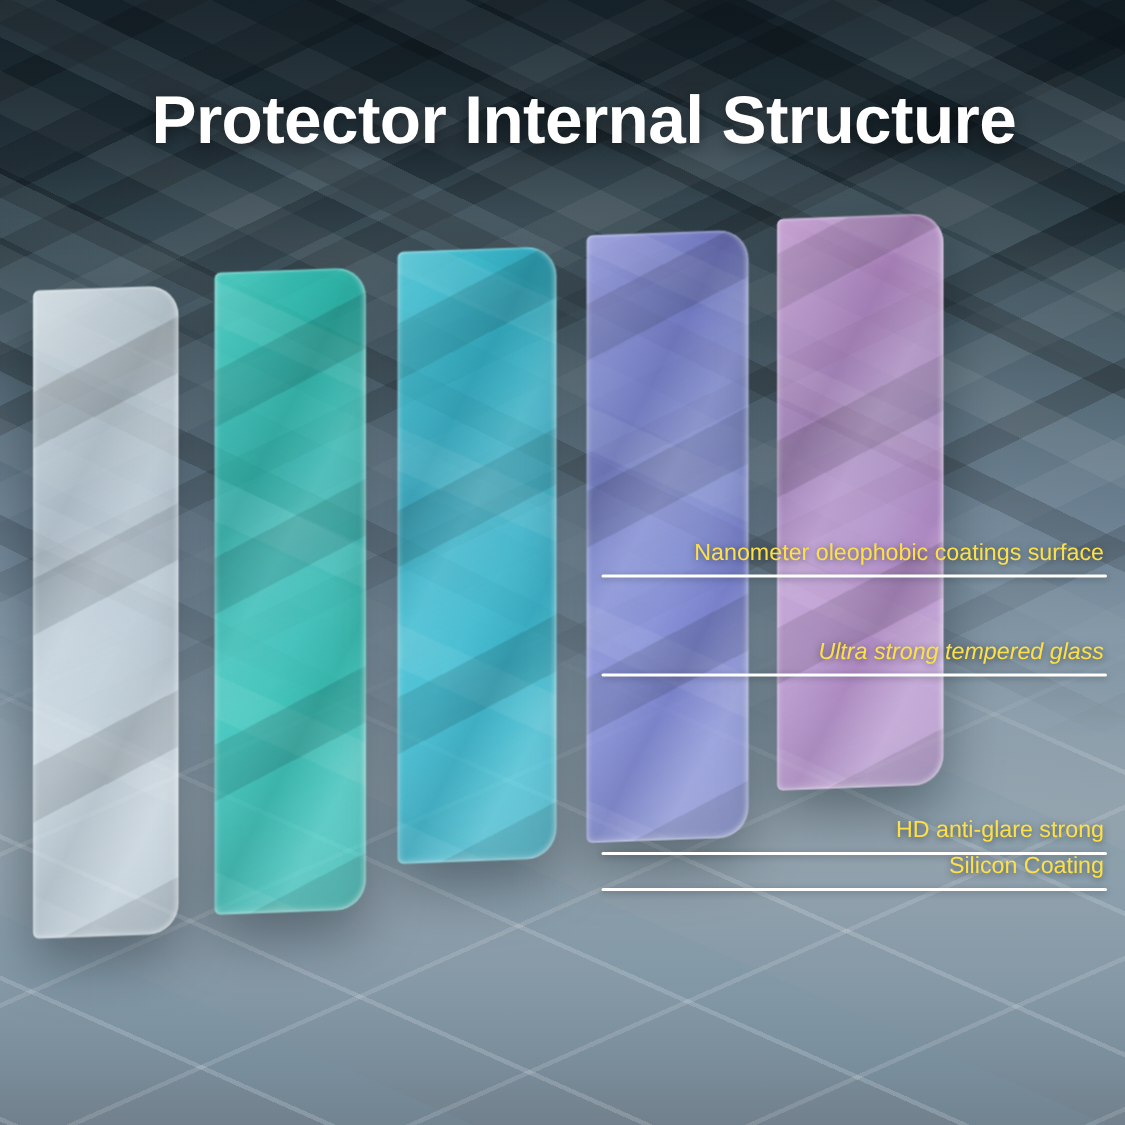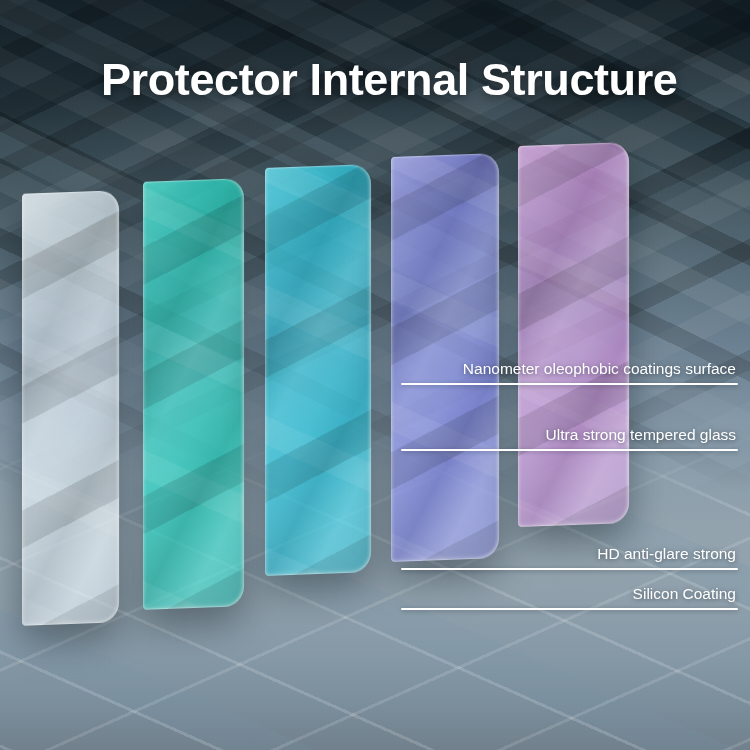--- a/index.html
+++ b/index.html
@@ -137,21 +137,21 @@
     position:absolute; inset:0; border-radius:inherit;
     box-shadow:inset -2px 0 3px rgba(255,255,255,.30),
                inset 2px 0 3px rgba(255,255,255,.14),
                inset 0 -2px 4px rgba(255,255,255,.22);
   }
 
   
   #labels{position:absolute; inset:0;}
   .label-row{position:absolute; left:401px; width:337px;}
   .label-row .txt{
-    display:block; text-align:right; color:#ffffff;
+    display:block; text-align:right; color:#fde047;
     font-size:15.5px; line-height:18px; white-space:nowrap;
     padding-right:2px; padding-bottom:5px;
     text-shadow:0 1px 5px rgba(20,30,40,.55);
   }
   .label-row .rule{
     display:block; height:2.2px; width:100%;
     background:#ffffff; border-radius:2px;
     box-shadow:0 1px 4px rgba(20,30,40,.35);
   }
 </style>
@@ -194,27 +194,27 @@
         <div class="sheen"></div>
         <div class="rim"></div>
       </div>
     </div>
 
   <div id="labels">
       <div class="label-row" style="top: 360px; z-index: 40;">
         <span class="txt">Nanometer oleophobic coatings surface</span>
         <span class="rule"></span>
       </div>
-      <div class="label-row" style="top: 426px; z-index: 40;">
+      <div class="label-row" style="top: 426px; z-index: 40; font-style: italic;">
         <span class="txt">Ultra strong tempered glass</span>
         <span class="rule"></span>
       </div>
       <div class="label-row" style="top: 545px; z-index: 40;">
         <span class="txt">HD anti-glare strong</span>
         <span class="rule"></span>
       </div>
-      <div class="label-row" style="top: 585px; z-index: 40;">
+      <div class="label-row" style="top: 569px; z-index: 40;">
         <span class="txt">Silicon Coating</span>
         <span class="rule"></span>
       </div>
     </div>
 
 </div>
 
 </body></html>

